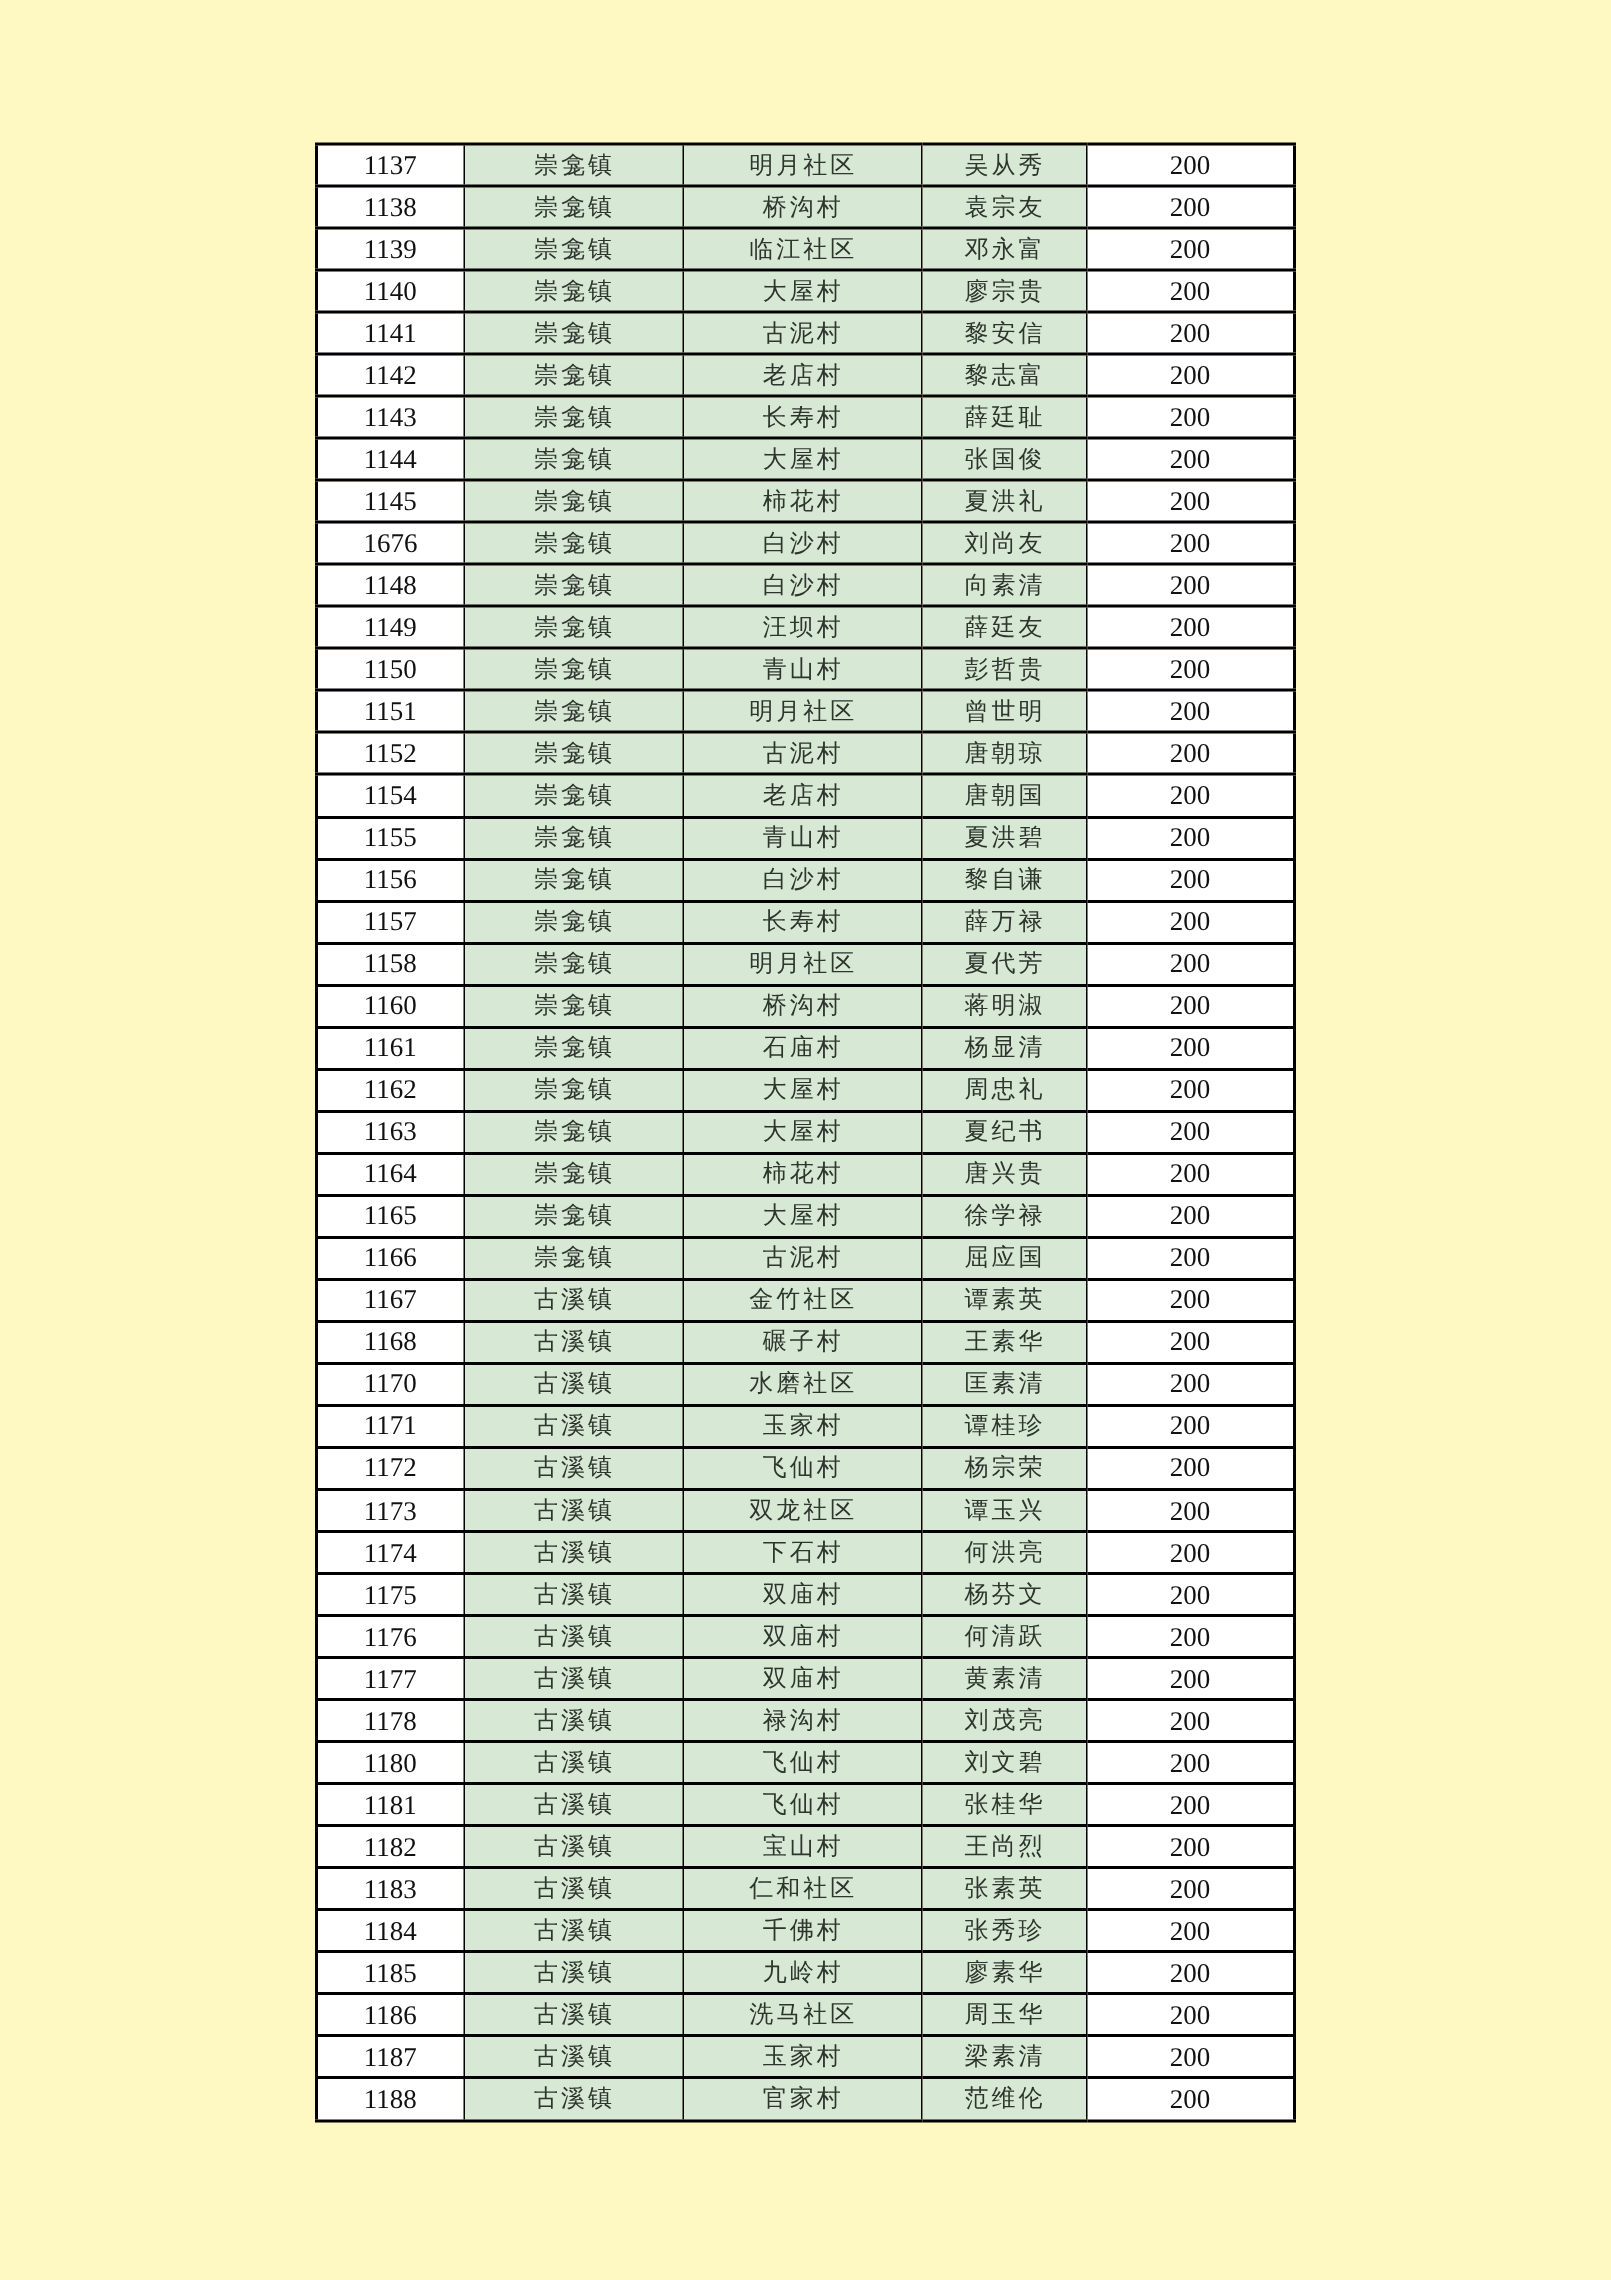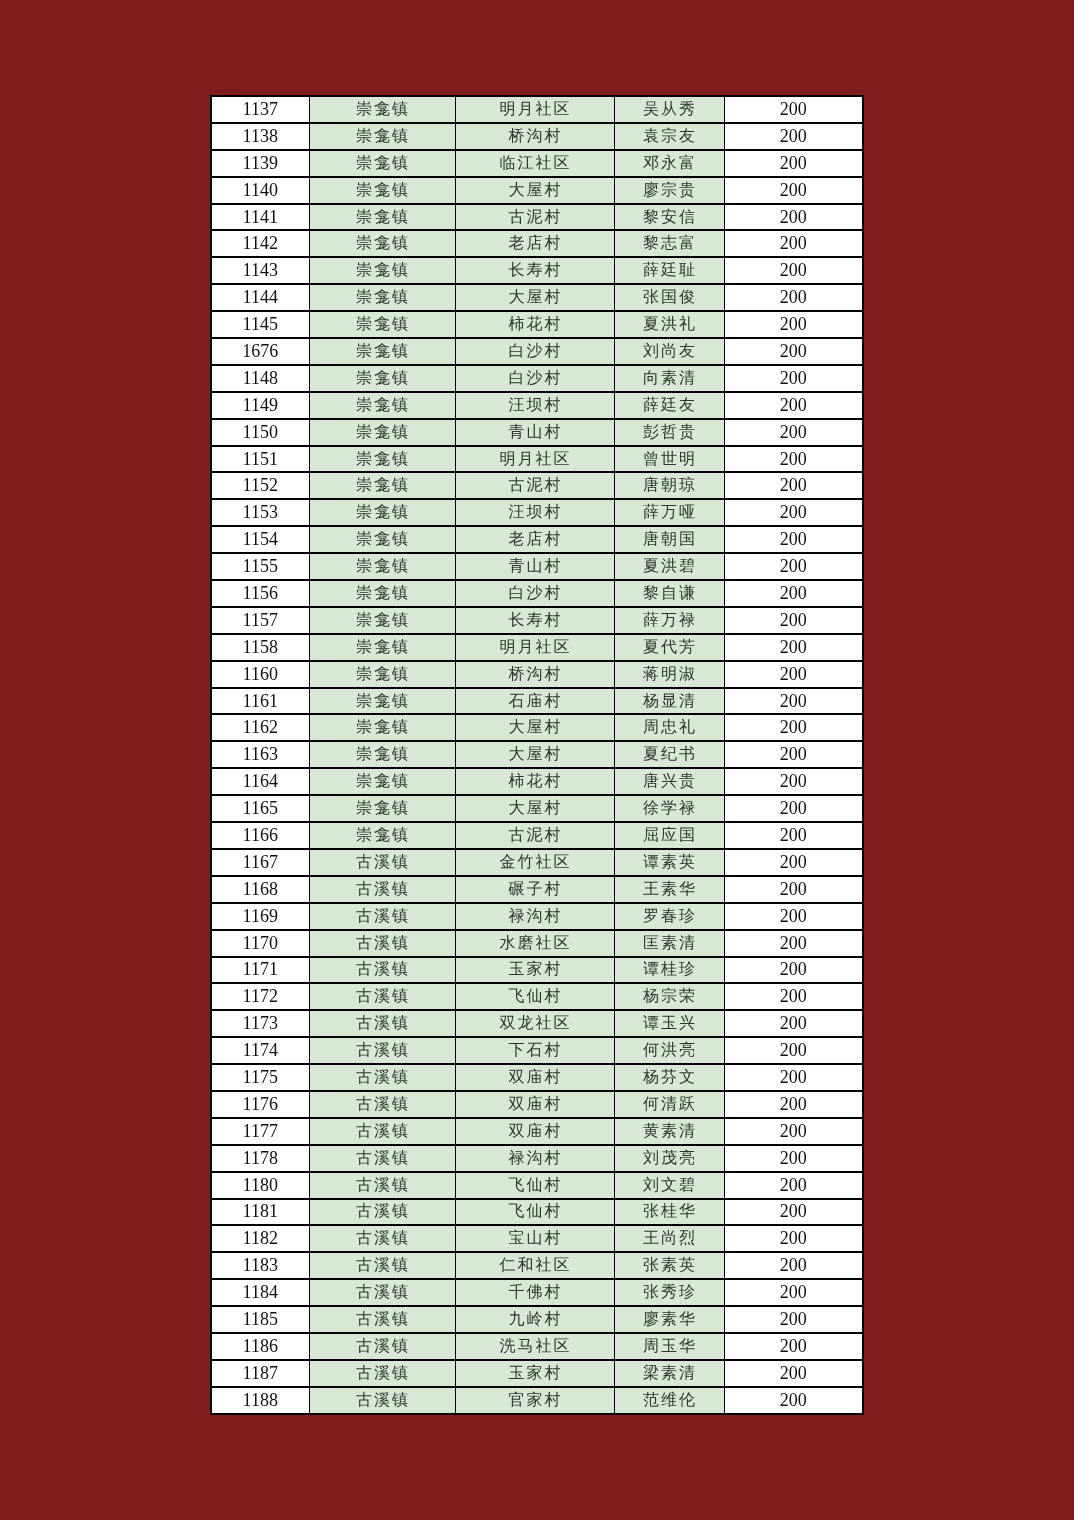--- a/index.html
+++ b/index.html
@@ -5,21 +5,21 @@
   html, body {
     margin: 0;
     padding: 0;
     background: #ffffff;
     font-family: "Liberation Serif", "DejaVu Serif", serif;
   }
   .page {
     position: relative;
     width: 1074px;
     height: 1520px;
-    background: #7f1d1d;
+    background: #fef9c3;
     overflow: hidden;
   }
   table.roster {
     position: absolute;
     left: 210px;
     top: 95px;
     width: 652px;
     height: 1320px;
     border-collapse: collapse;
     table-layout: fixed;
@@ -163,27 +163,20 @@
           <td class="num-cell">200</td>
         </tr>
         <tr>
           <td class="num-cell">1152</td>
           <td class="green-cell">崇龛镇</td>
           <td class="green-cell">古泥村</td>
           <td class="green-cell">唐朝琼</td>
           <td class="num-cell">200</td>
         </tr>
         <tr>
-          <td class="num-cell">1153</td>
-          <td class="green-cell">崇龛镇</td>
-          <td class="green-cell">汪坝村</td>
-          <td class="green-cell">薛万哑</td>
-          <td class="num-cell">200</td>
-        </tr>
-        <tr>
           <td class="num-cell">1154</td>
           <td class="green-cell">崇龛镇</td>
           <td class="green-cell">老店村</td>
           <td class="green-cell">唐朝国</td>
           <td class="num-cell">200</td>
         </tr>
         <tr>
           <td class="num-cell">1155</td>
           <td class="green-cell">崇龛镇</td>
           <td class="green-cell">青山村</td>
@@ -265,27 +258,20 @@
           <td class="green-cell">古溪镇</td>
           <td class="green-cell">金竹社区</td>
           <td class="green-cell">谭素英</td>
           <td class="num-cell">200</td>
         </tr>
         <tr>
           <td class="num-cell">1168</td>
           <td class="green-cell">古溪镇</td>
           <td class="green-cell">碾子村</td>
           <td class="green-cell">王素华</td>
-          <td class="num-cell">200</td>
-        </tr>
-        <tr>
-          <td class="num-cell">1169</td>
-          <td class="green-cell">古溪镇</td>
-          <td class="green-cell">禄沟村</td>
-          <td class="green-cell">罗春珍</td>
           <td class="num-cell">200</td>
         </tr>
         <tr>
           <td class="num-cell">1170</td>
           <td class="green-cell">古溪镇</td>
           <td class="green-cell">水磨社区</td>
           <td class="green-cell">匡素清</td>
           <td class="num-cell">200</td>
         </tr>
         <tr>

